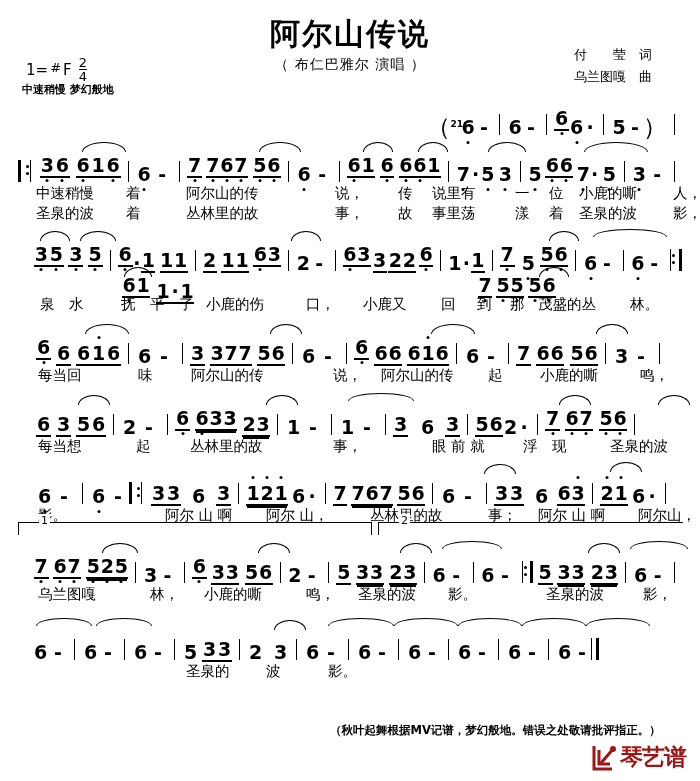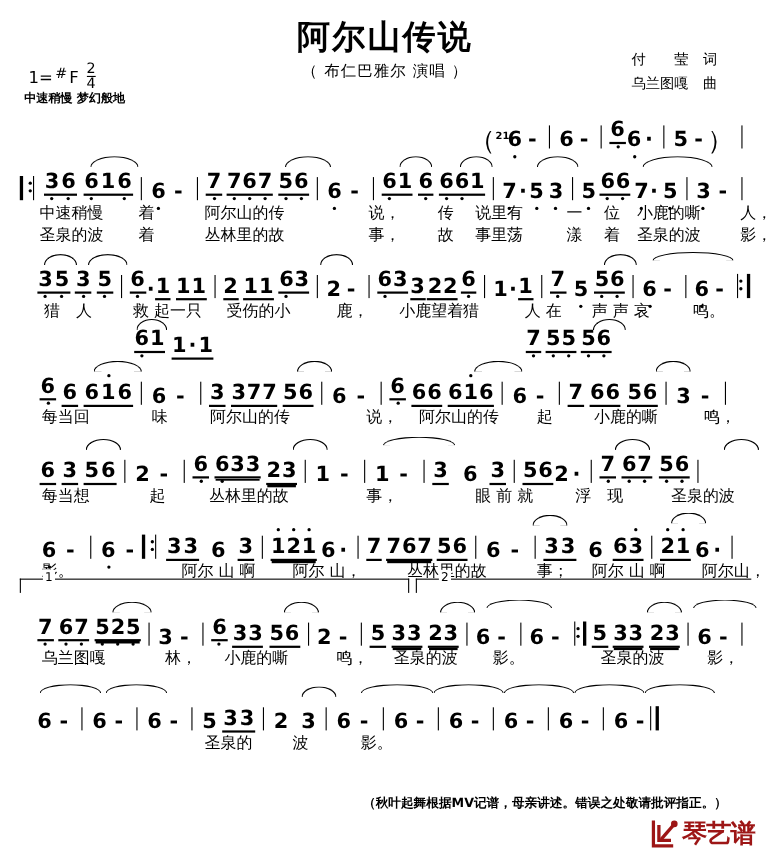--- a/index.html
+++ b/index.html
@@ -366,30 +366,20 @@
     <span class="note low" style="width:17px">6</span>
       <span class="note" style="width:20px">-</span>
     <span class="repeat-end"></span>
   </div>
   <div class="slur" style="left:22px;top:-8px;width:28px;"></div>
   <div class="slur" style="left:62px;top:-8px;width:34px;"></div>
   <div class="slur" style="left:273px;top:-8px;width:28px;"></div>
   <div class="slur" style="left:531px;top:-8px;width:28px;"></div>
   <div class="slur flat" style="left:575px;top:-10px;width:72px;"></div>
 
-  <div class="lyrics">
-    <span class="lyr" style="left:22px">猎　人</span>
-    <span class="lyr" style="left:103px">救 起一只</span>
-    <span class="lyr" style="left:188px">受伤的小</span>
-    <span class="lyr" style="left:288px">鹿，</span>
-    <span class="lyr" style="left:345px">小鹿望着猎</span>
-    <span class="lyr" style="left:459px">人 在</span>
-    <span class="lyr" style="left:520px">声 声 哀</span>
-    <span class="lyr" style="left:612px">鸣。</span>
-  </div>
 
   <div class="altnotes">
     <div class="altbox" style="left:104px;top:2px;">
       <span class="beam b1 lowbeam">
         <span class="note low" style="width:14px">6</span>
           <span class="note" style="width:14px">1</span>
       </span>
       <span style="width:6px"></span>
       <span class="beam b1">
         <span class="note" style="width:14px">1</span>
@@ -409,20 +399,32 @@
       </span>
       <span style="width:4px"></span>
       <span class="beam b1 lowbeam">
         <span class="note low" style="width:14px">5</span>
           <span class="note low" style="width:14px">6</span>
       </span>
     </div>
     <div class="slur" style="left:521px;top:-6px;width:28px;"></div>
   </div>
 
+  <div class="lyrics" style="margin-top:-4px">
+    <span class="lyr" style="left:22px">泉　水</span>
+    <span class="lyr" style="left:103px">抚　平　了</span>
+    <span class="lyr" style="left:188px">小鹿的伤</span>
+    <span class="lyr" style="left:288px">口，</span>
+    <span class="lyr" style="left:345px">小鹿又</span>
+    <span class="lyr" style="left:423px">回</span>
+    <span class="lyr" style="left:459px">到</span>
+    <span class="lyr" style="left:492px">那</span>
+    <span class="lyr" style="left:520px">茂盛的丛</span>
+    <span class="lyr" style="left:612px">林。</span>
+  </div>
 </div>
 
 <div class="system" style="margin-top:14px;">
   <div class="staffrow">
     <span style="width:18px"></span>
     <span class="beam b1 lowbeam">
       <span class="note low" style="width:15px">6</span>
     </span>
     <span style="width:5px"></span>
     <span class="beam b1">
@@ -834,21 +836,21 @@
   <div class="slur flat" style="left:504px;top:-10px;width:62px;"></div>
   <div class="slur flat" style="left:568px;top:-10px;width:62px;"></div>
 
   <div class="lyrics">
     <span class="lyr" style="left:168px">圣泉的</span>
     <span class="lyr" style="left:248px">波</span>
     <span class="lyr" style="left:310px">影。</span>
   </div>
 </div>
 
-<div class="footnote">（秋叶起舞根据MV记谱，母亲讲述。错误之处敬请批评指正。）</div>
+<div class="footnote">（秋叶起舞根据MV记谱，梦幻般地。错误之处敬请批评指正。）</div>
 
 <div class="logo">
   <span class="mark">
     <svg width="26" height="27" viewBox="0 0 26 27" aria-hidden="true">
       <path d="M2 2 L2 25 L20 25" fill="none" stroke="#9d1616" stroke-width="3"></path>
       <path d="M7 6 L7 20 L18 20" fill="none" stroke="#9d1616" stroke-width="3"></path>
       <path d="M9 19 L22 4" fill="none" stroke="#9d1616" stroke-width="3"></path>
       <circle cx="21" cy="5" r="3" fill="#9d1616"></circle>
     </svg>
   </span>

